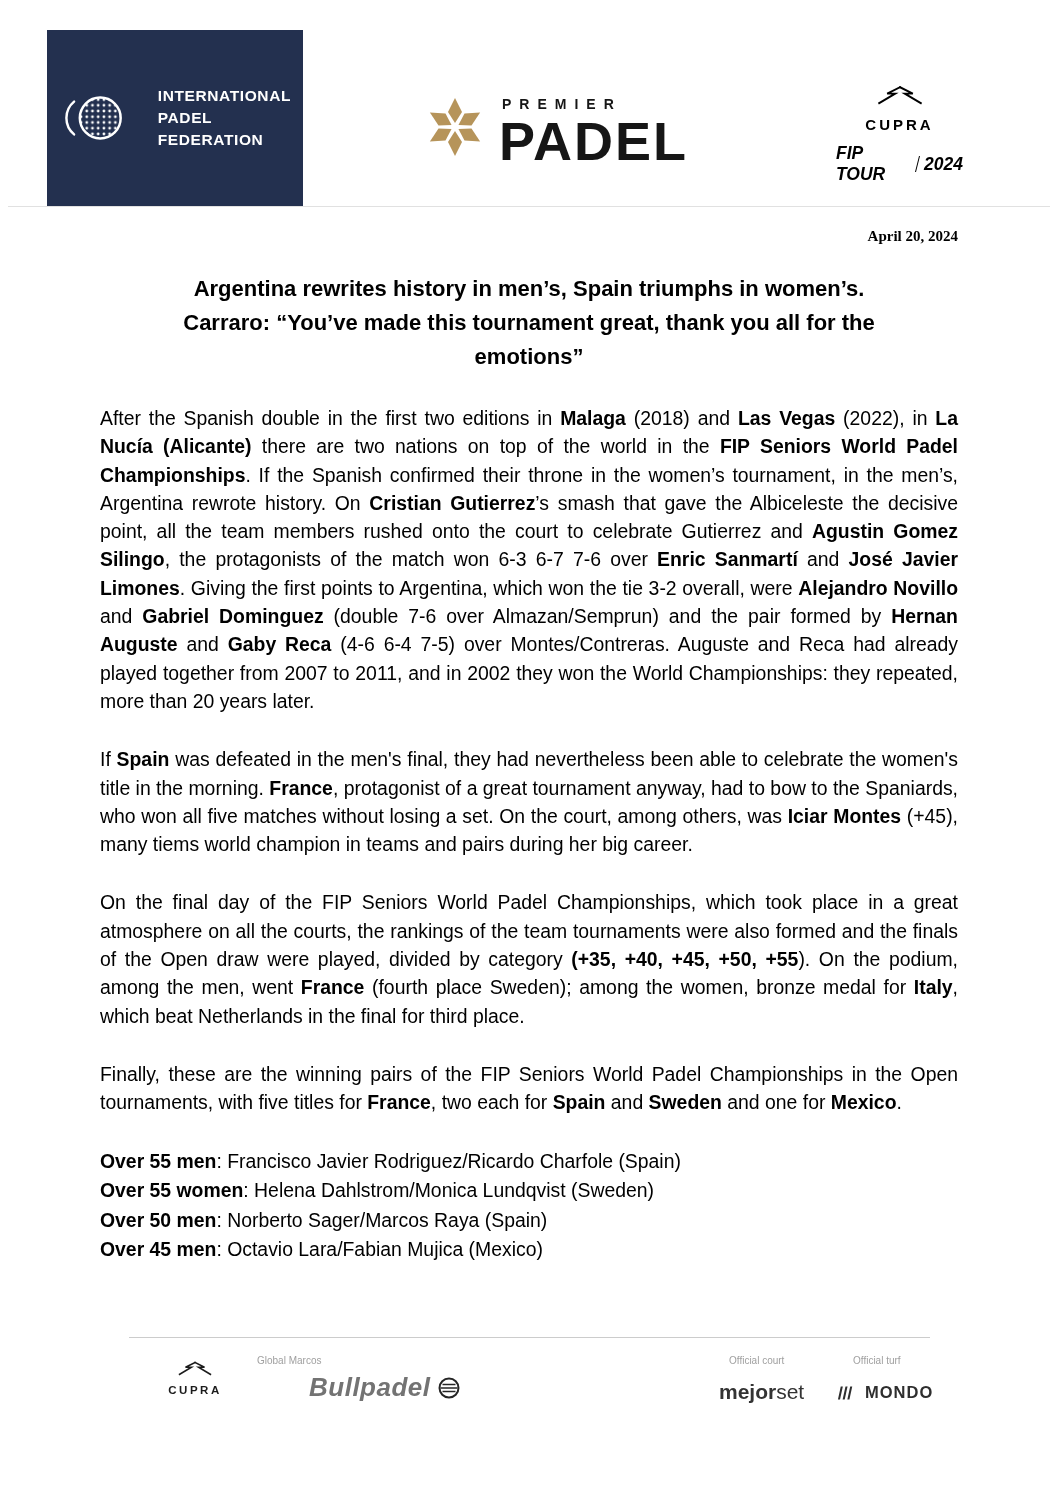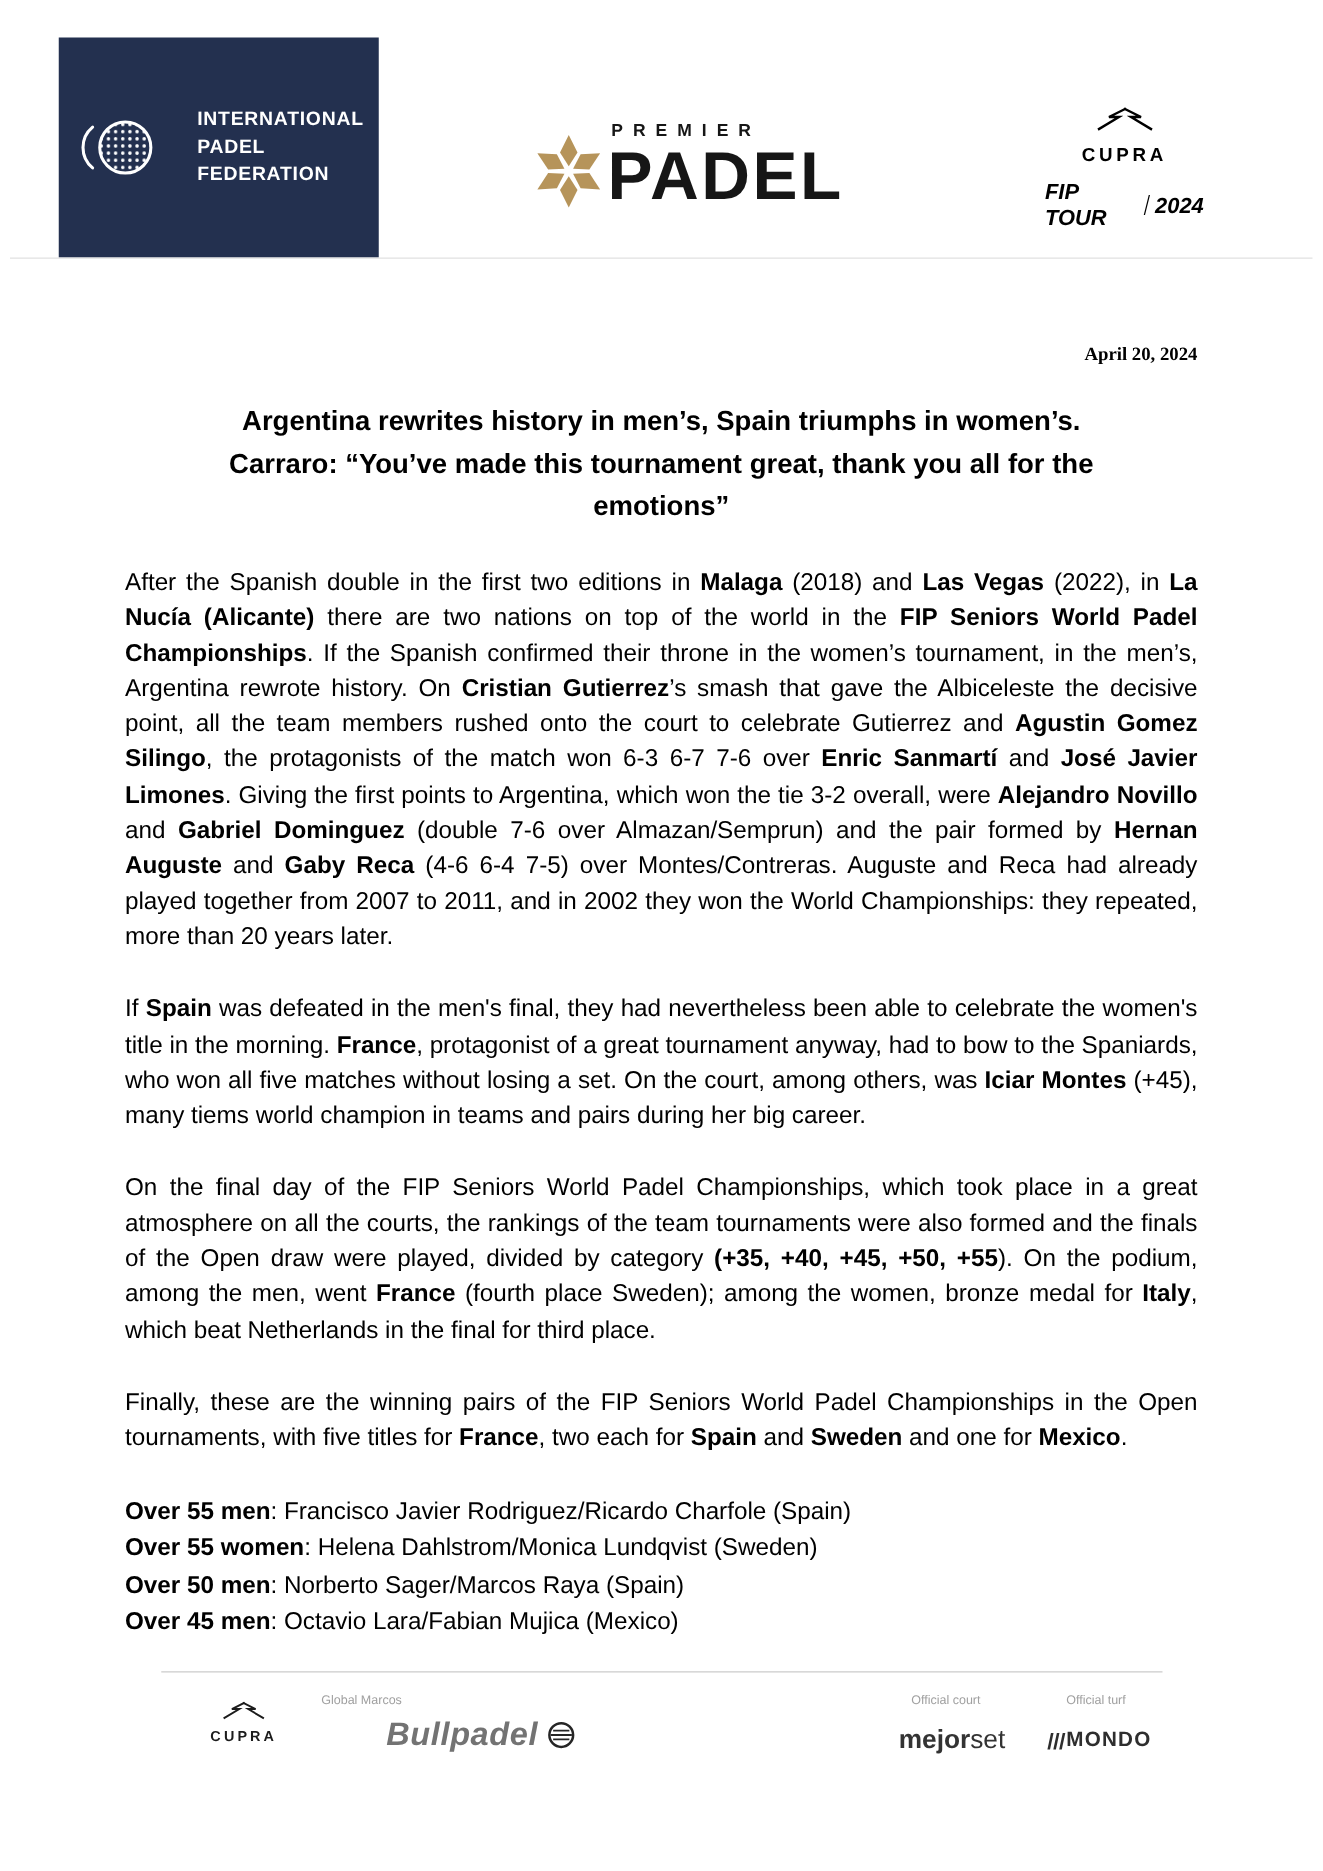--- a/index.html
+++ b/index.html
@@ -11,36 +11,36 @@
   }
 
   
   .fip-box {
     position:absolute; left:47px; top:30px; width:256px; height:176px;
     background:#23304f; display:flex; align-items:center; gap:9px;
     padding:0 12px 0 14px;
   }
   .fip-text { color:#ffffff; font-weight:bold; font-size:15.5px; letter-spacing:0.6px; line-height:22px;margin-left:24px; }
 
-  .premier { position:absolute; left:424px; top:96px; display:flex; align-items:flex-end; }
+  .premier { position:absolute; left:424px; top:96px; display:flex; align-items:flex-start; gap:13px; }
   .premier-top { font-size:14px; font-weight:bold; letter-spacing:8px; color:#161616; margin-left:3px; }
   .premier-bottom { font-size:54px; font-weight:bold; letter-spacing:2px; line-height:1; color:#161616; margin-top:2px; }
 
   .cupra-lockup { position:absolute; left:836px; top:84px; width:127px; color:#000; }
   .cupra-emblem { display:block; margin:0 auto; }
   .cupra-row { display:flex; align-items:center; gap:5px; margin-top:3px;flex-direction:column; }
   .cupra-bar { flex:1; height:2px; background:#000; }
   .cupra-word { font-size:15px; font-weight:bold; letter-spacing:3px; }
   .fiptour-row { display:flex; align-items:center; justify-content:center; gap:6px; margin-top:5px; font-style:italic; font-weight:bold; font-size:17.5px; }
   .fiptour-sep { width:1.5px; height:16px; background:#000; transform:skewX(-14deg); }
 
   .header-rule { position:absolute; left:8px; top:206px; width:1042px; height:1px; background:#e1e1e1; }
 
   
-  .content { position:absolute; left:100px; top:228px; width:858px;margin-top:48px; }
+  .content { position:absolute; left:100px; top:228px; width:858px; }
   .date { text-align:right; font-family:"Liberation Serif", serif; font-weight:bold; font-size:15px; }
   .title { margin-top:27px; font-size:22px; line-height:34px; font-weight:bold; text-align:center; }
   .tline { display:block; }
   .para { margin:30px 0 0 0; font-size:19.4px; line-height:28.3px; text-align:justify; }
   .winners { margin-top:30px; }
   .winner-line { margin:0; font-size:19.4px; line-height:29.5px; }
 
   
   .sponsors { position:absolute; left:129px; top:1337px; width:801px; height:95px; border-top:1px solid #cccccc; }
   .sponsor-label { position:absolute; font-size:10px; color:#a0a0a0; }
@@ -53,21 +53,21 @@
   .f-cupra .cupra-word { font-size:11.5px; letter-spacing:2.5px; }
   .f-cupra .cupra-bar { height:1.5px; }
 
   .f-bull { position:absolute; left:180px; top:34px; display:flex; align-items:center; gap:6px; }
   .bull-text { font-style:italic; font-weight:bold; font-size:26px; color:#737373; letter-spacing:0.5px; }
 
   .f-mejor { position:absolute; left:590px; top:42px; font-size:21px; color:#333333; }
   .mejor-b { font-weight:bold; }
   .mejor-l { font-weight:normal; }
 
-  .f-mondo { position:absolute; left:708px; top:45px; display:flex; align-items:center; gap:0; color:#2e2e2e; }
+  .f-mondo { position:absolute; left:708px; top:45px; display:flex; align-items:center; gap:12px; color:#2e2e2e; }
   .mondo-text { font-weight:bold; font-size:16.5px; letter-spacing:1px; }
 </style>
 </head>
 <body>
 
 <div class="page">
 
   <div class="fip-box">
     <svg width="78" height="66" viewBox="0 0 78 66">
       <defs>

